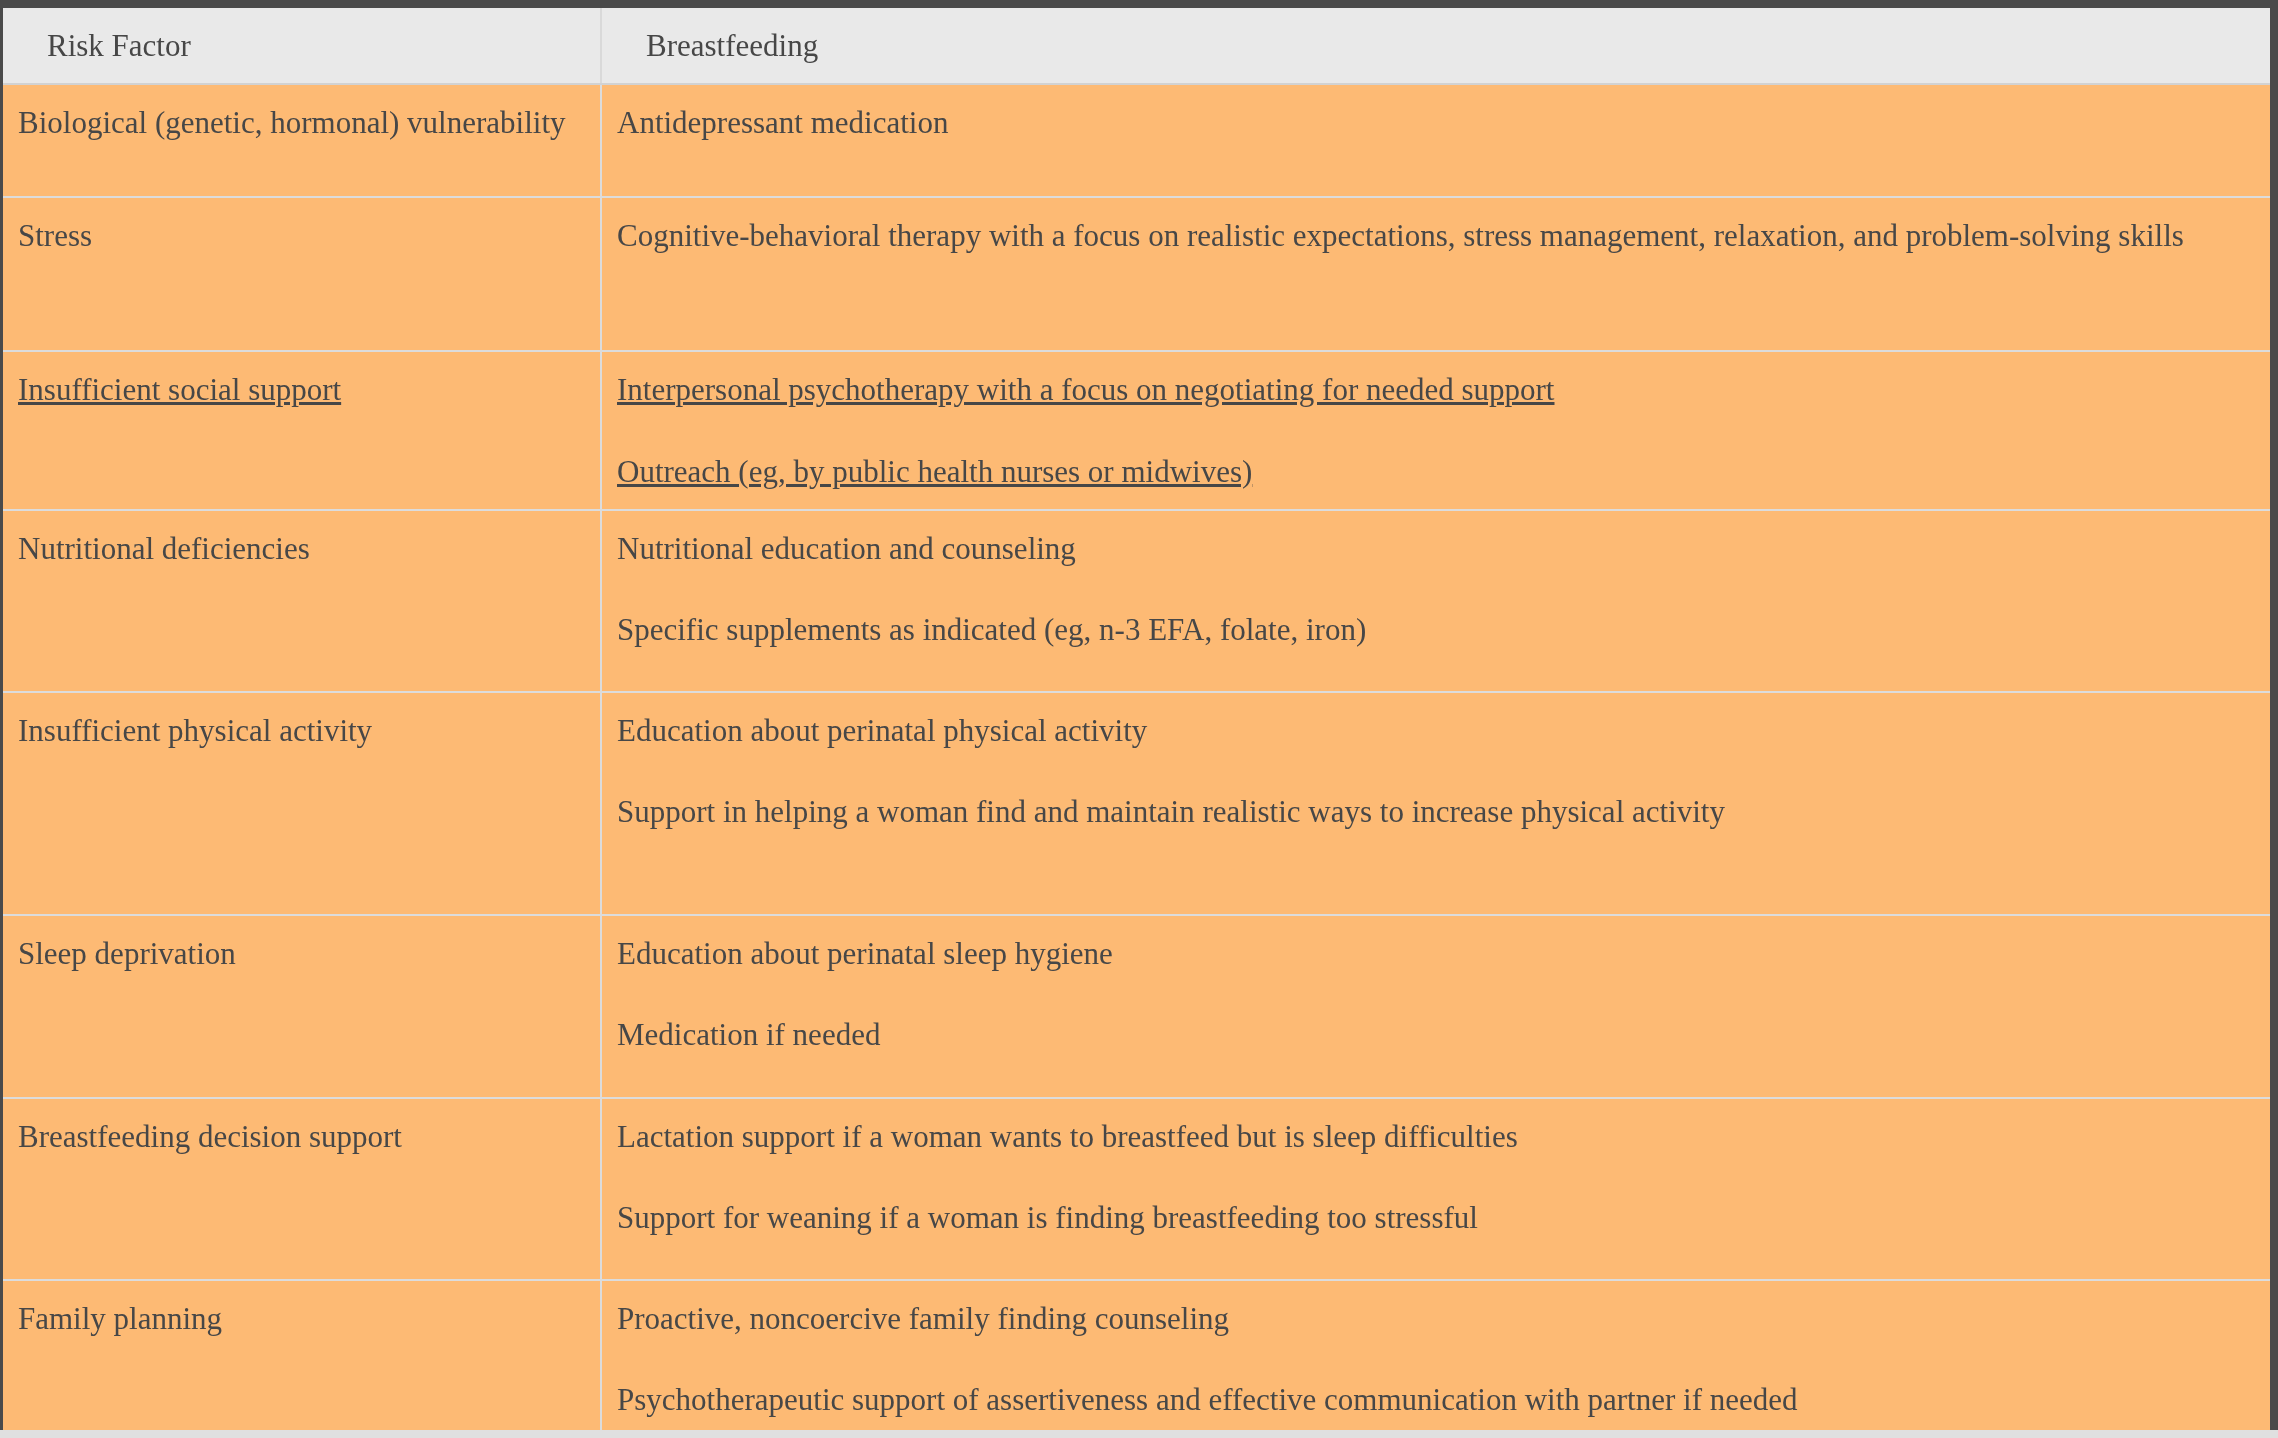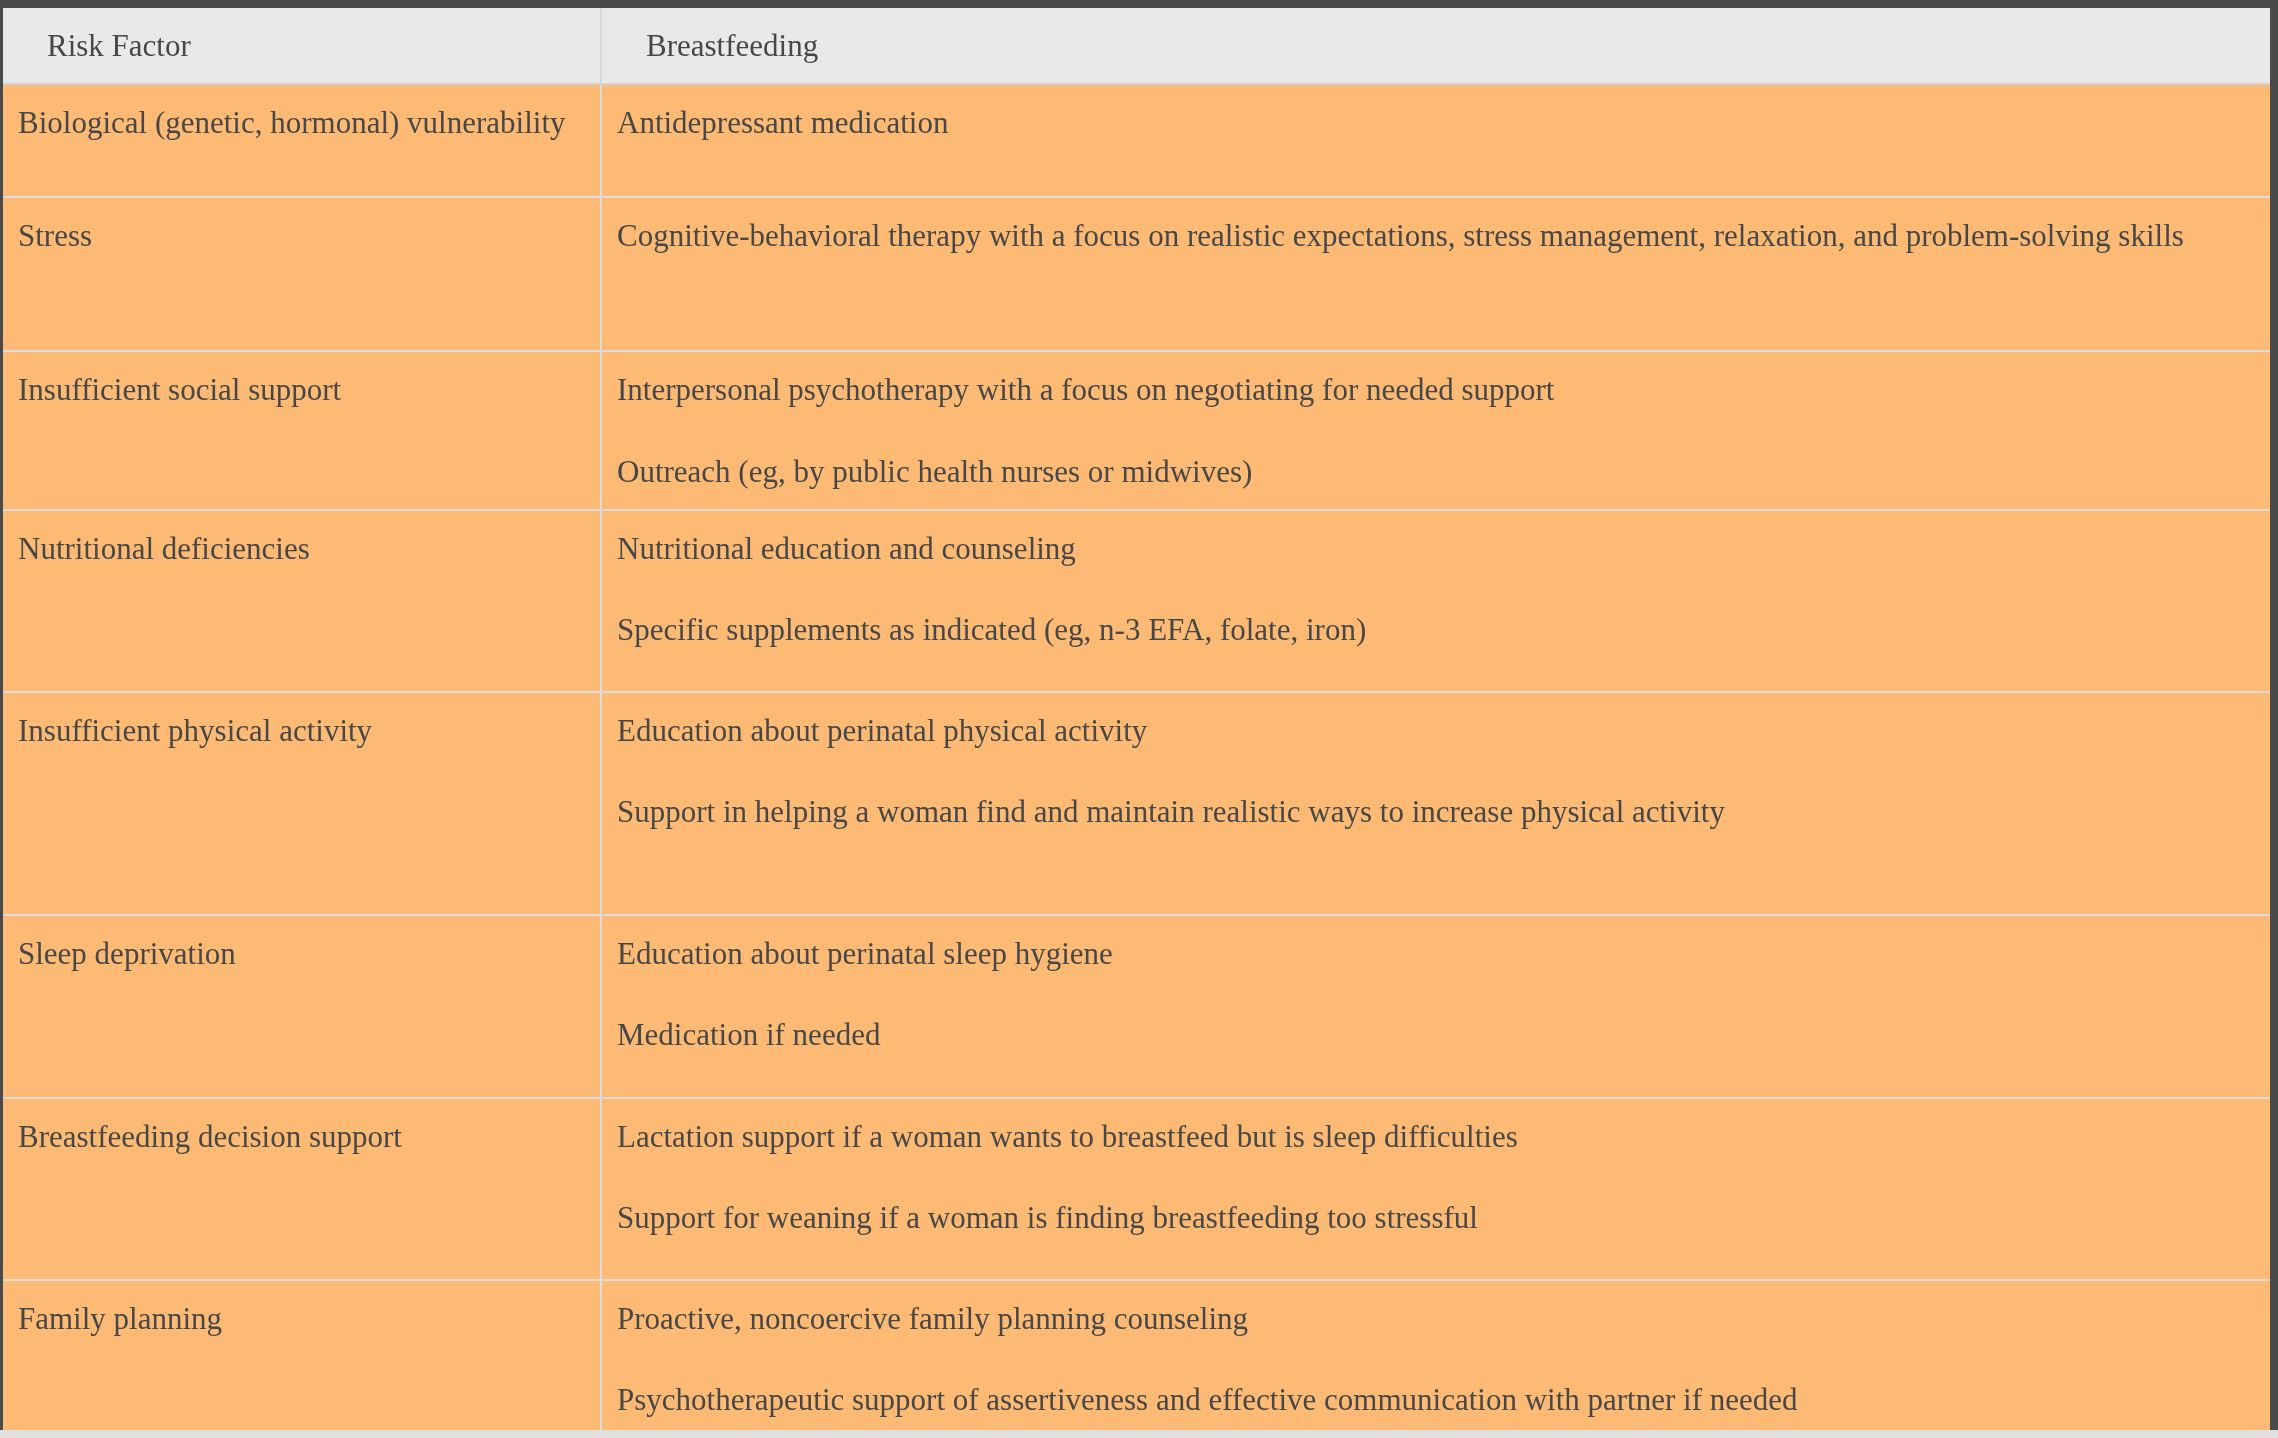--- a/index.html
+++ b/index.html
@@ -76,21 +76,21 @@
           </td>
   </tr>
 
   <tr style="height: 154px; padding-left: 13px;">
     <td>Stress</td>
     <td>
             <p>Cognitive-behavioral therapy with a focus on realistic expectations, stress management, relaxation, and problem-solving skills</p>
           </td>
   </tr>
 
-  <tr style="height: 142px;">
+  <tr style="height: 142px; text-decoration: underline;">
     <td>Insufficient social support</td>
     <td>
             <p>Interpersonal psychotherapy with a focus on negotiating for needed support</p>
             <p>Outreach (eg, by public health nurses or midwives)</p>
           </td>
   </tr>
 
   <tr style="height: 182px;">
     <td>Nutritional deficiencies</td>
     <td>
@@ -119,19 +119,19 @@
     <td>Breastfeeding decision support</td>
     <td>
             <p>Lactation support if a woman wants to breastfeed but is sleep difficulties</p>
             <p>Support for weaning if a woman is finding breastfeeding too stressful</p>
           </td>
   </tr>
 
   <tr style="height: 138px; border-radius: 23px;">
     <td>Family planning</td>
     <td>
-            <p>Proactive, noncoercive family planning counseling</p>
+            <p>Proactive, noncoercive family finding counseling</p>
             <p>Psychotherapeutic support of assertiveness and effective communication with partner if needed</p>
           </td>
   </tr>
 </tbody>
   </table>
 </div>
 
 </body></html>

